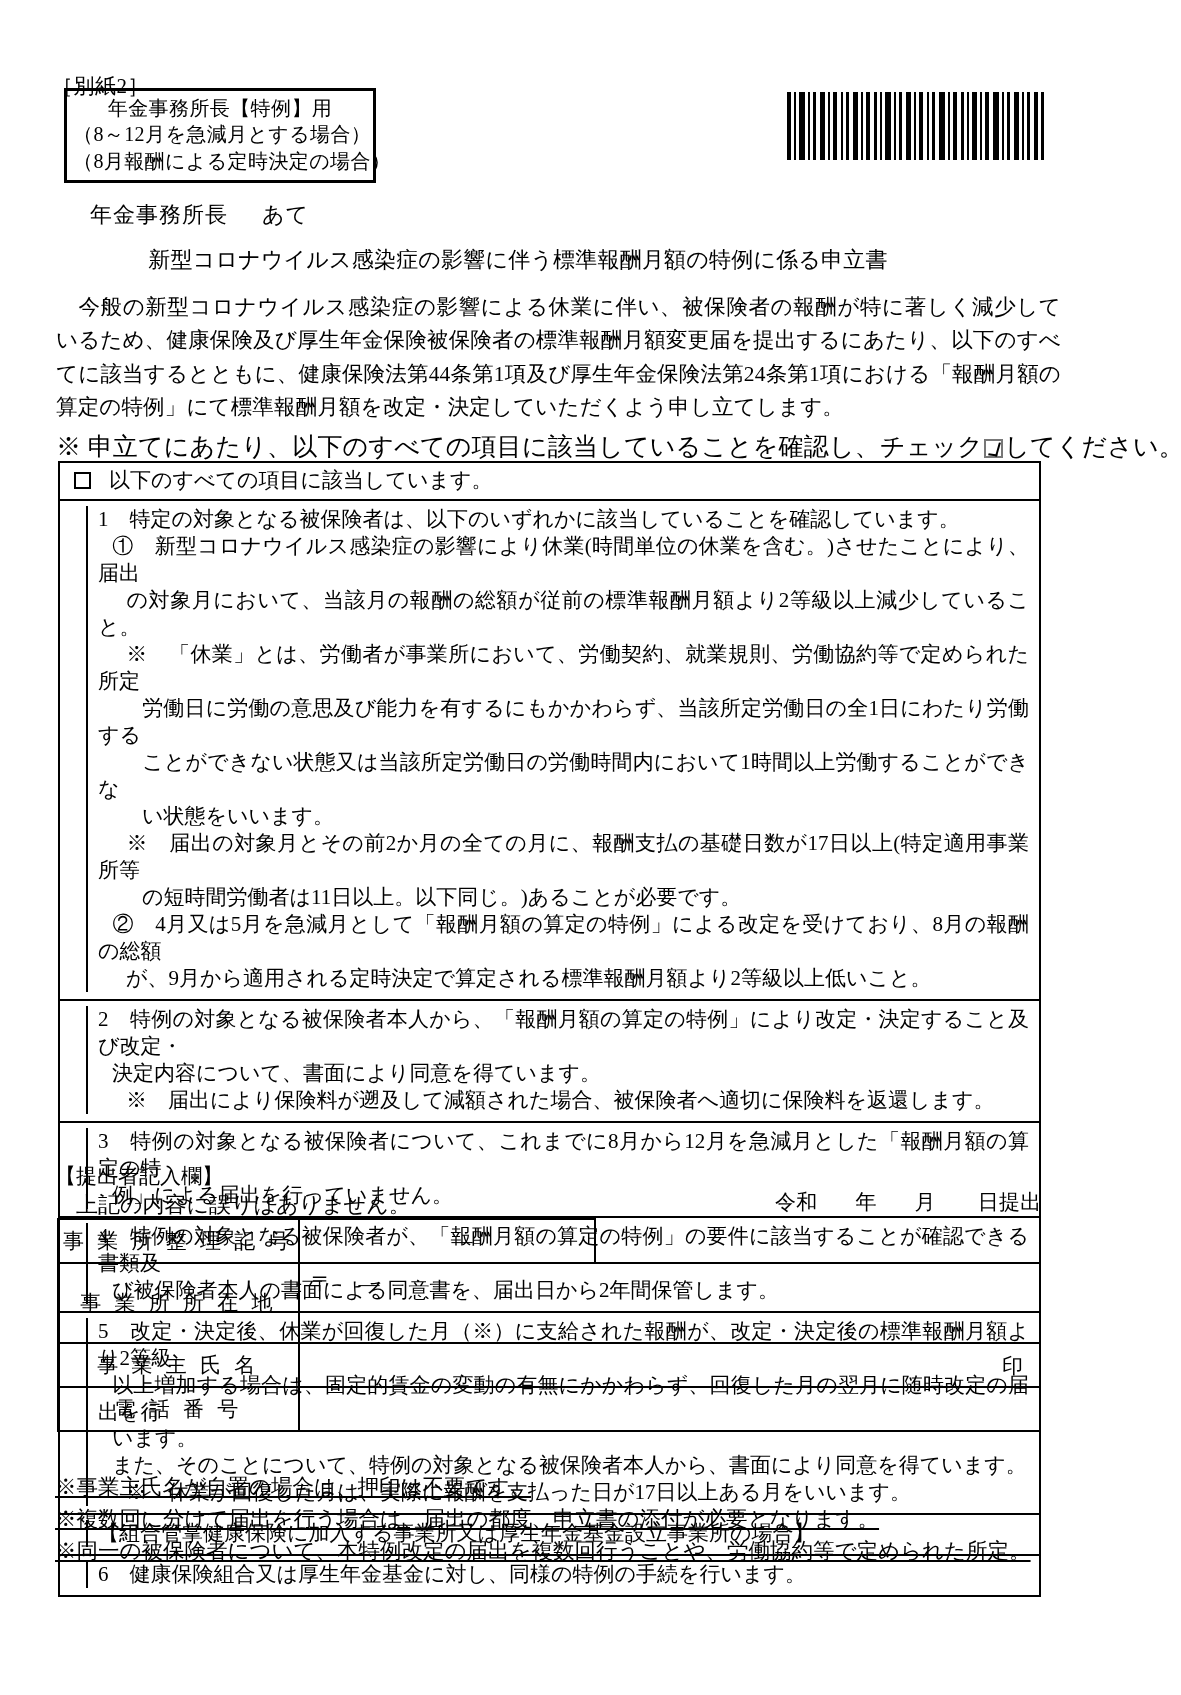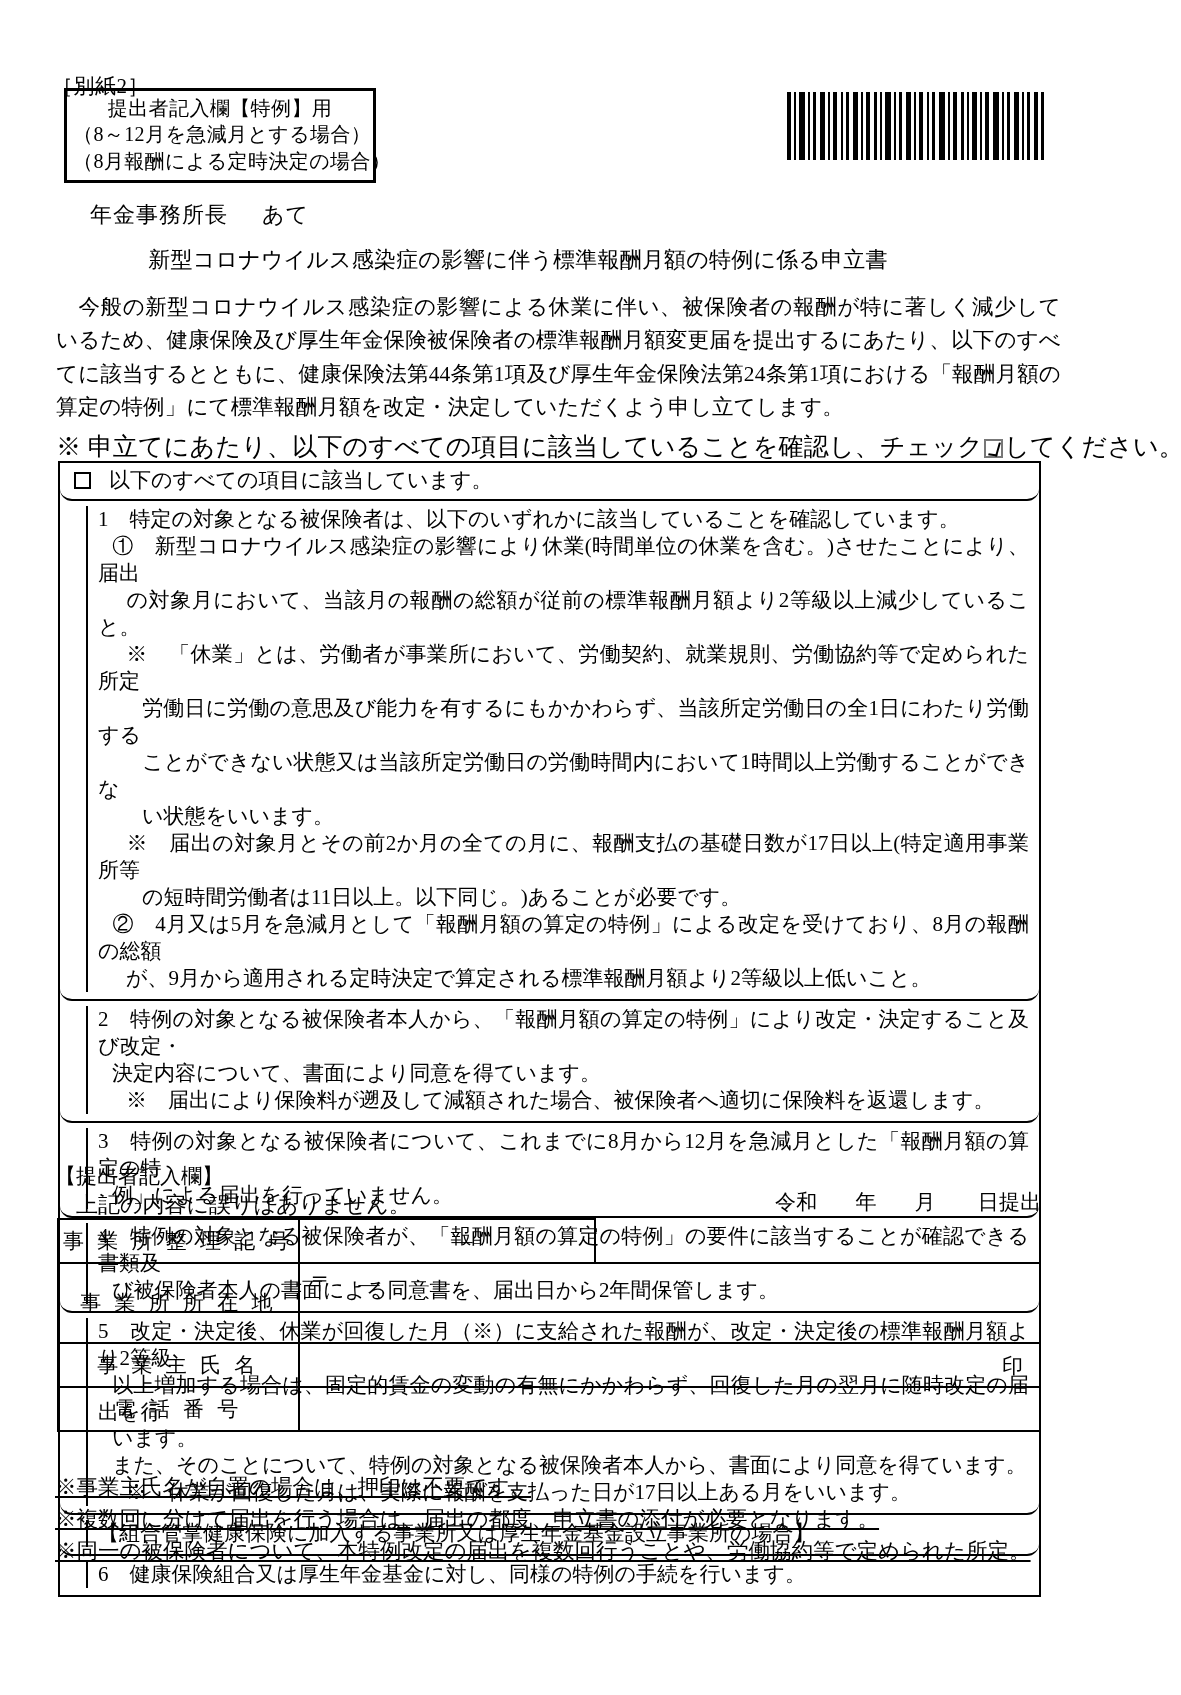--- a/index.html
+++ b/index.html
@@ -130,21 +130,20 @@
     left: 58px;
     top: 461px;
     width: 983px;
     border: 2px solid #000;
     font-size: 21px;
     line-height: 1.285;
   }
   .row {
     border-bottom: 2px solid #000;
     padding: 2px 0 3px 0;
-    border-radius: 12px;
   }
   .row:last-child { border-bottom: none; }
 
   .row-head {
     padding: 4px 0 5px 14px;
     white-space: nowrap;
   }
   .row-head .box {
     display: inline-block;
     width: 17px;
@@ -265,21 +264,21 @@
   .footnotes div { margin-bottom: 1px; }
 </style>
 </head>
 <body>
 
 <div class="page">
 
   <div class="bessi">［別紙2］</div>
 
   <div class="title-box">
-    <div>提出者記入欄【特例】用</div>
+    <div>年金事務所長【特例】用</div>
     <div>（8～12月を急減月とする場合）</div>
     <div>（8月報酬による定時決定の場合）</div>
   </div>
 
   <div class="barcode">
     <svg width="261" height="68" viewBox="0 0 261 68" xmlns="http://www.w3.org/2000/svg">
       <rect x="0" y="0" width="261" height="68" fill="#ffffff"></rect>
       <g fill="#000000">
         <rect x="2" y="0" width="4" height="68"></rect>
           <rect x="9" y="0" width="2" height="68"></rect>

